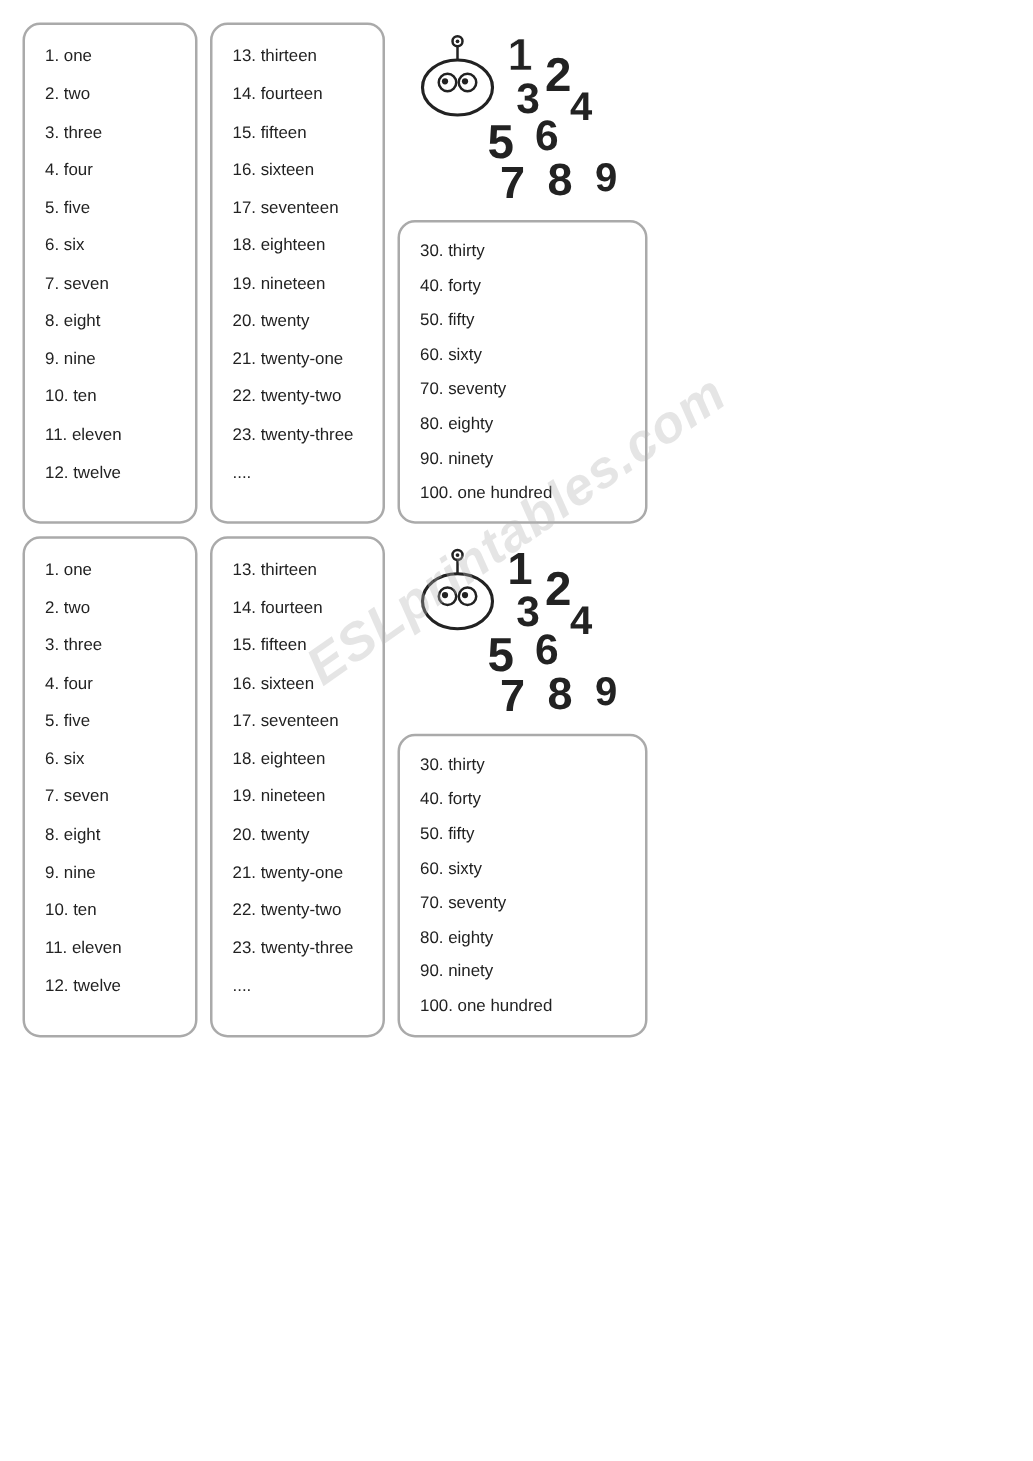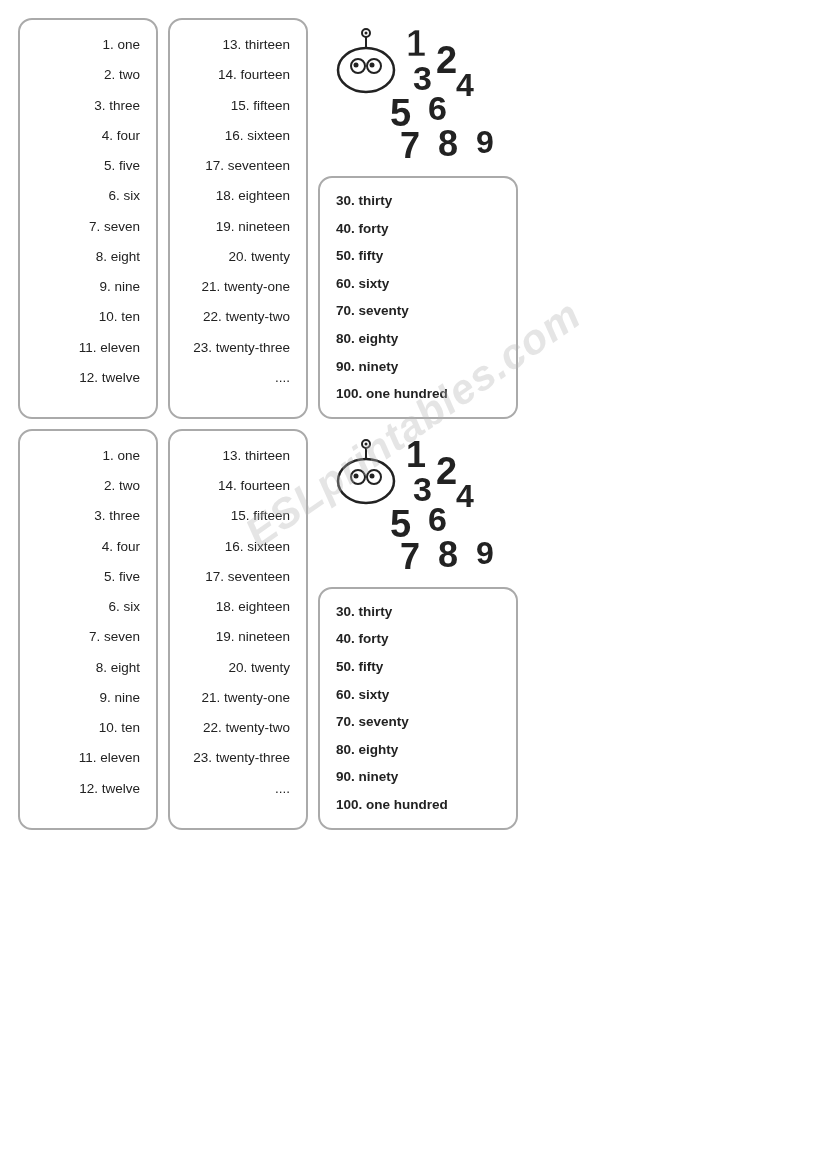--- a/index.html
+++ b/index.html
@@ -15,38 +15,36 @@
     }
 
     .number-box {
       border: 2px solid #aaa;
       border-radius: 14px;
       padding: 12px 16px;
       display: flex;
       flex-direction: column;
       gap: 4px;
       min-width: 140px;
-      text-align: right;
     }
 
     .number-box .item {
       padding: 3px 0;
       font-size: 13.5px;
       line-height: 1.5;
     }
 
     .tens-box {
       border: 2px solid #aaa;
       border-radius: 14px;
       padding: 12px 16px;
       display: flex;
       flex-direction: column;
       gap: 6px;
       min-width: 160px;
-      font-weight: bold;
     }
 
     .tens-box .item {
       font-size: 13.5px;
       line-height: 1.6;
     }
 
     
     .numbers-art {
       width: 200px;

